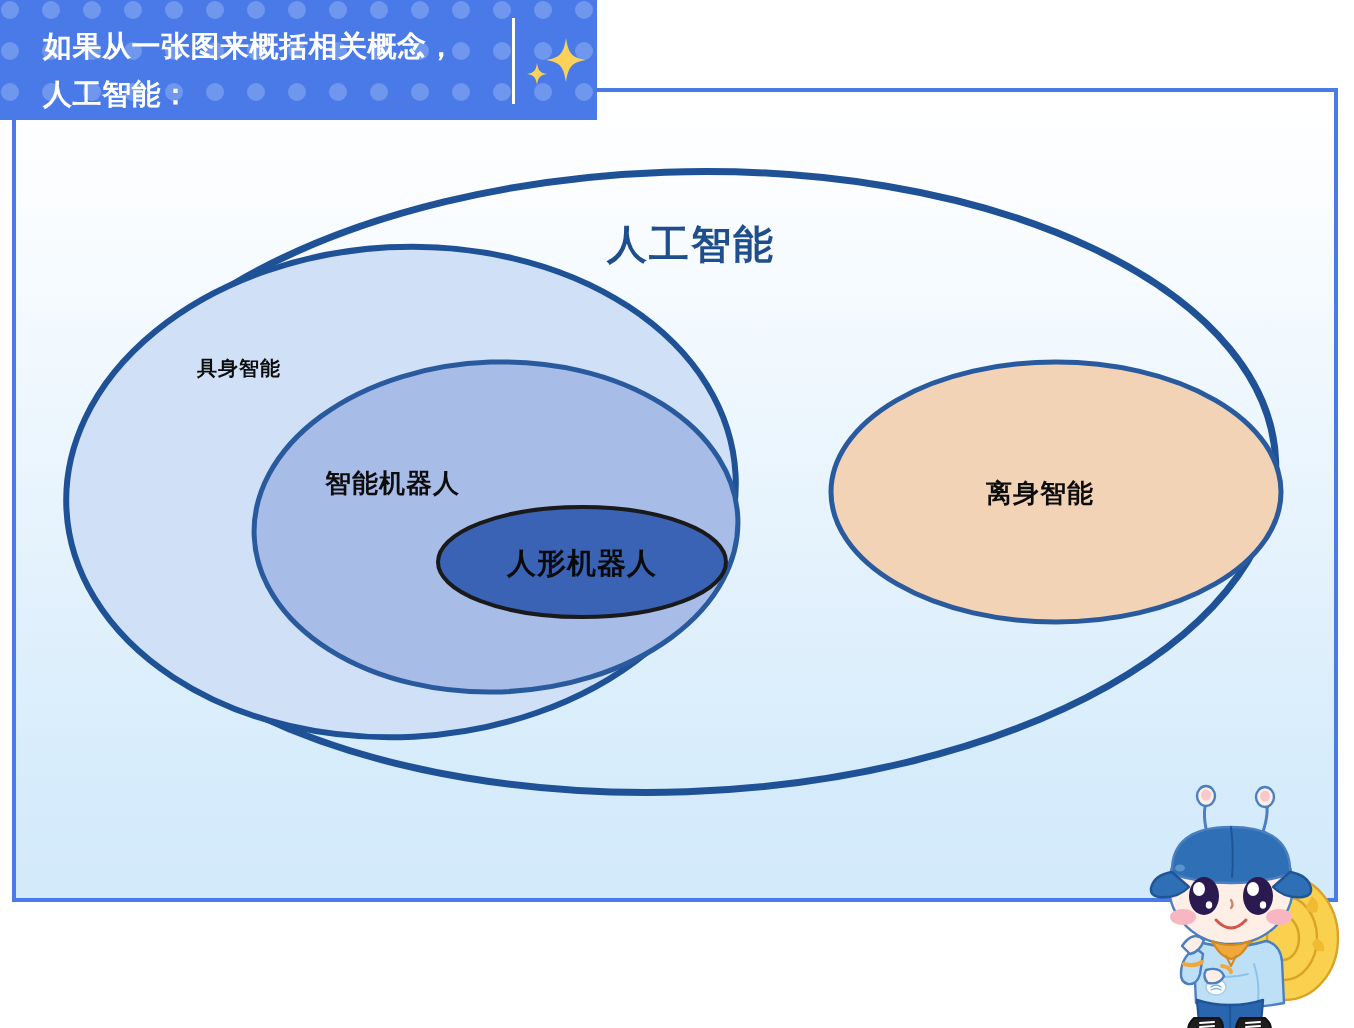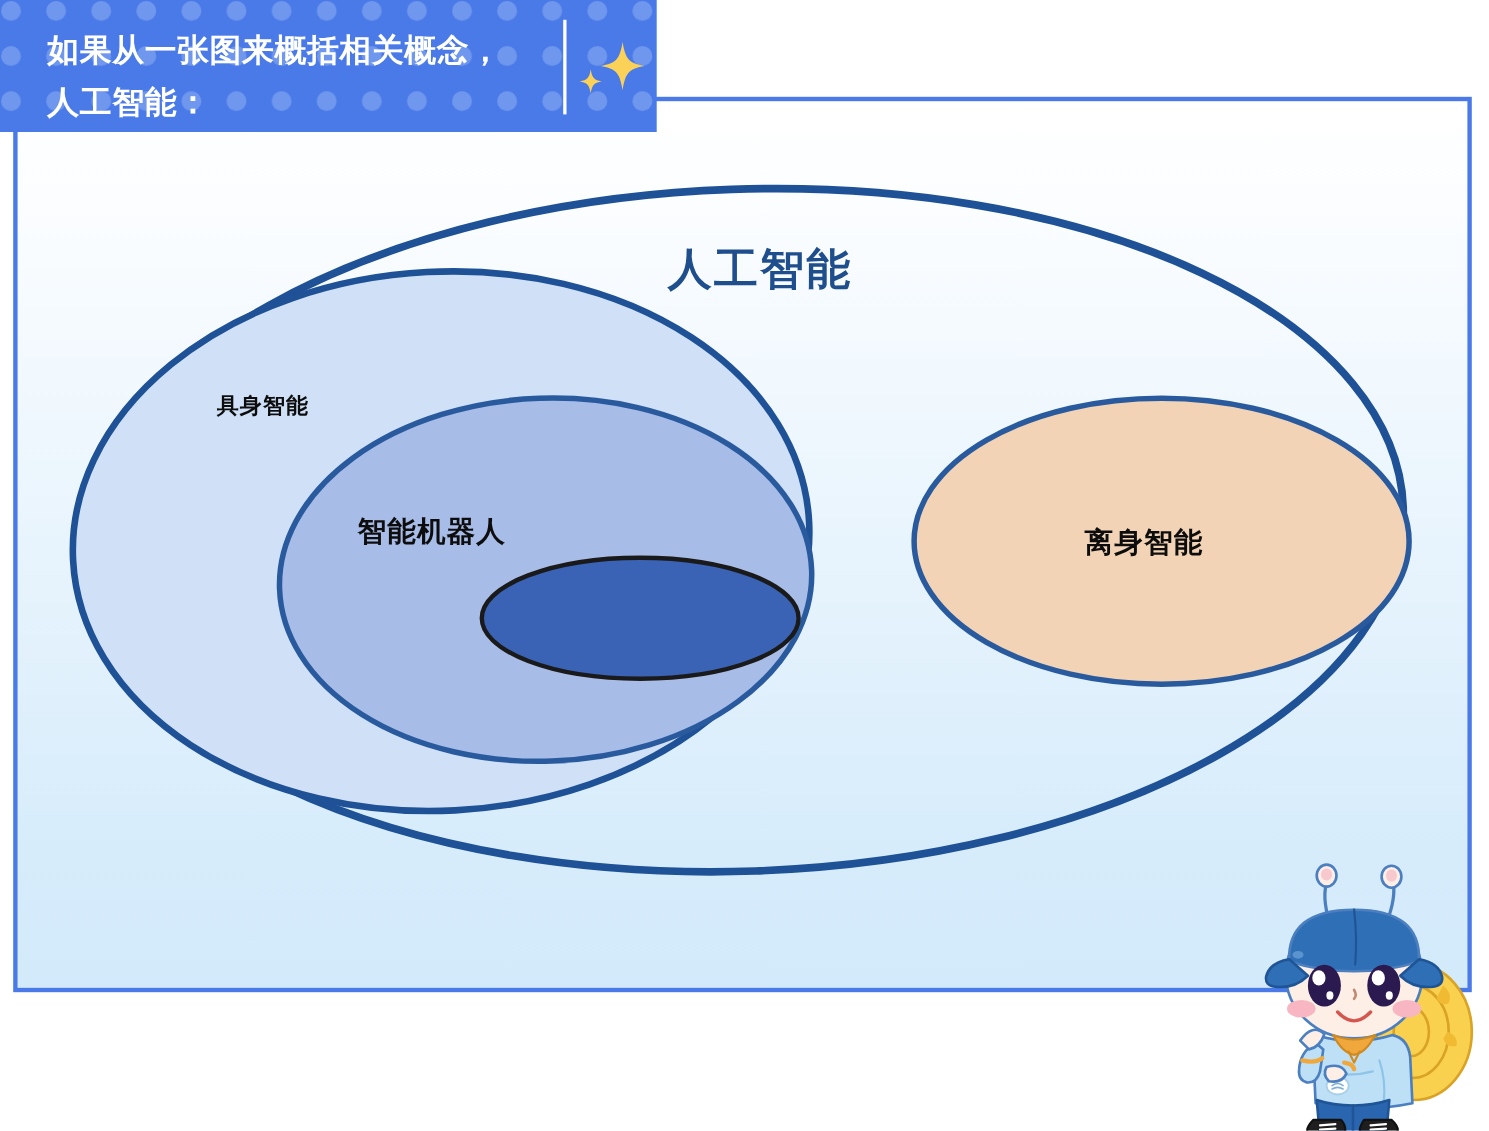--- a/index.html
+++ b/index.html
@@ -196,20 +196,21 @@
       <ellipse cx="1040" cy="400" rx="225" ry="130" fill="#f3d3b5" stroke="#2a5a9e" stroke-width="5" transform="rotate(0 1040 400)"></ellipse>
 
       <ellipse cx="480" cy="435" rx="242" ry="165" fill="#a8bce8" stroke="#2a5a9e" stroke-width="5" transform="rotate(-2 480 435)"></ellipse>
 
       <ellipse cx="566" cy="470" rx="144" ry="55" fill="#3a62b5" stroke="#1a1a1a" stroke-width="4"></ellipse>
     </svg>
 
     <div class="lbl lbl-ai">人工智能</div>
     <div class="lbl lbl-embodied">具身智能</div>
     <div class="lbl lbl-robot">智能机器人</div>
+    <div class="lbl lbl-humanoid">人形机器人</div>
     <div class="lbl lbl-disembodied">离身智能</div>
   </div>
 
   <svg class="mascot" viewBox="0 0 214 250">
     <g stroke="#4b7fc0" stroke-width="2.2" stroke-linejoin="round" stroke-linecap="round">
 
       <g>
         <ellipse cx="151" cy="160" rx="53" ry="62" fill="#f9d14e" stroke="#d9a326" stroke-width="2.4"></ellipse>
         <ellipse cx="150" cy="160" rx="33" ry="42" fill="none" stroke="#d9a326" stroke-width="2.4"></ellipse>
         <ellipse cx="149" cy="160" rx="16" ry="22" fill="none" stroke="#d9a326" stroke-width="2.4"></ellipse>

